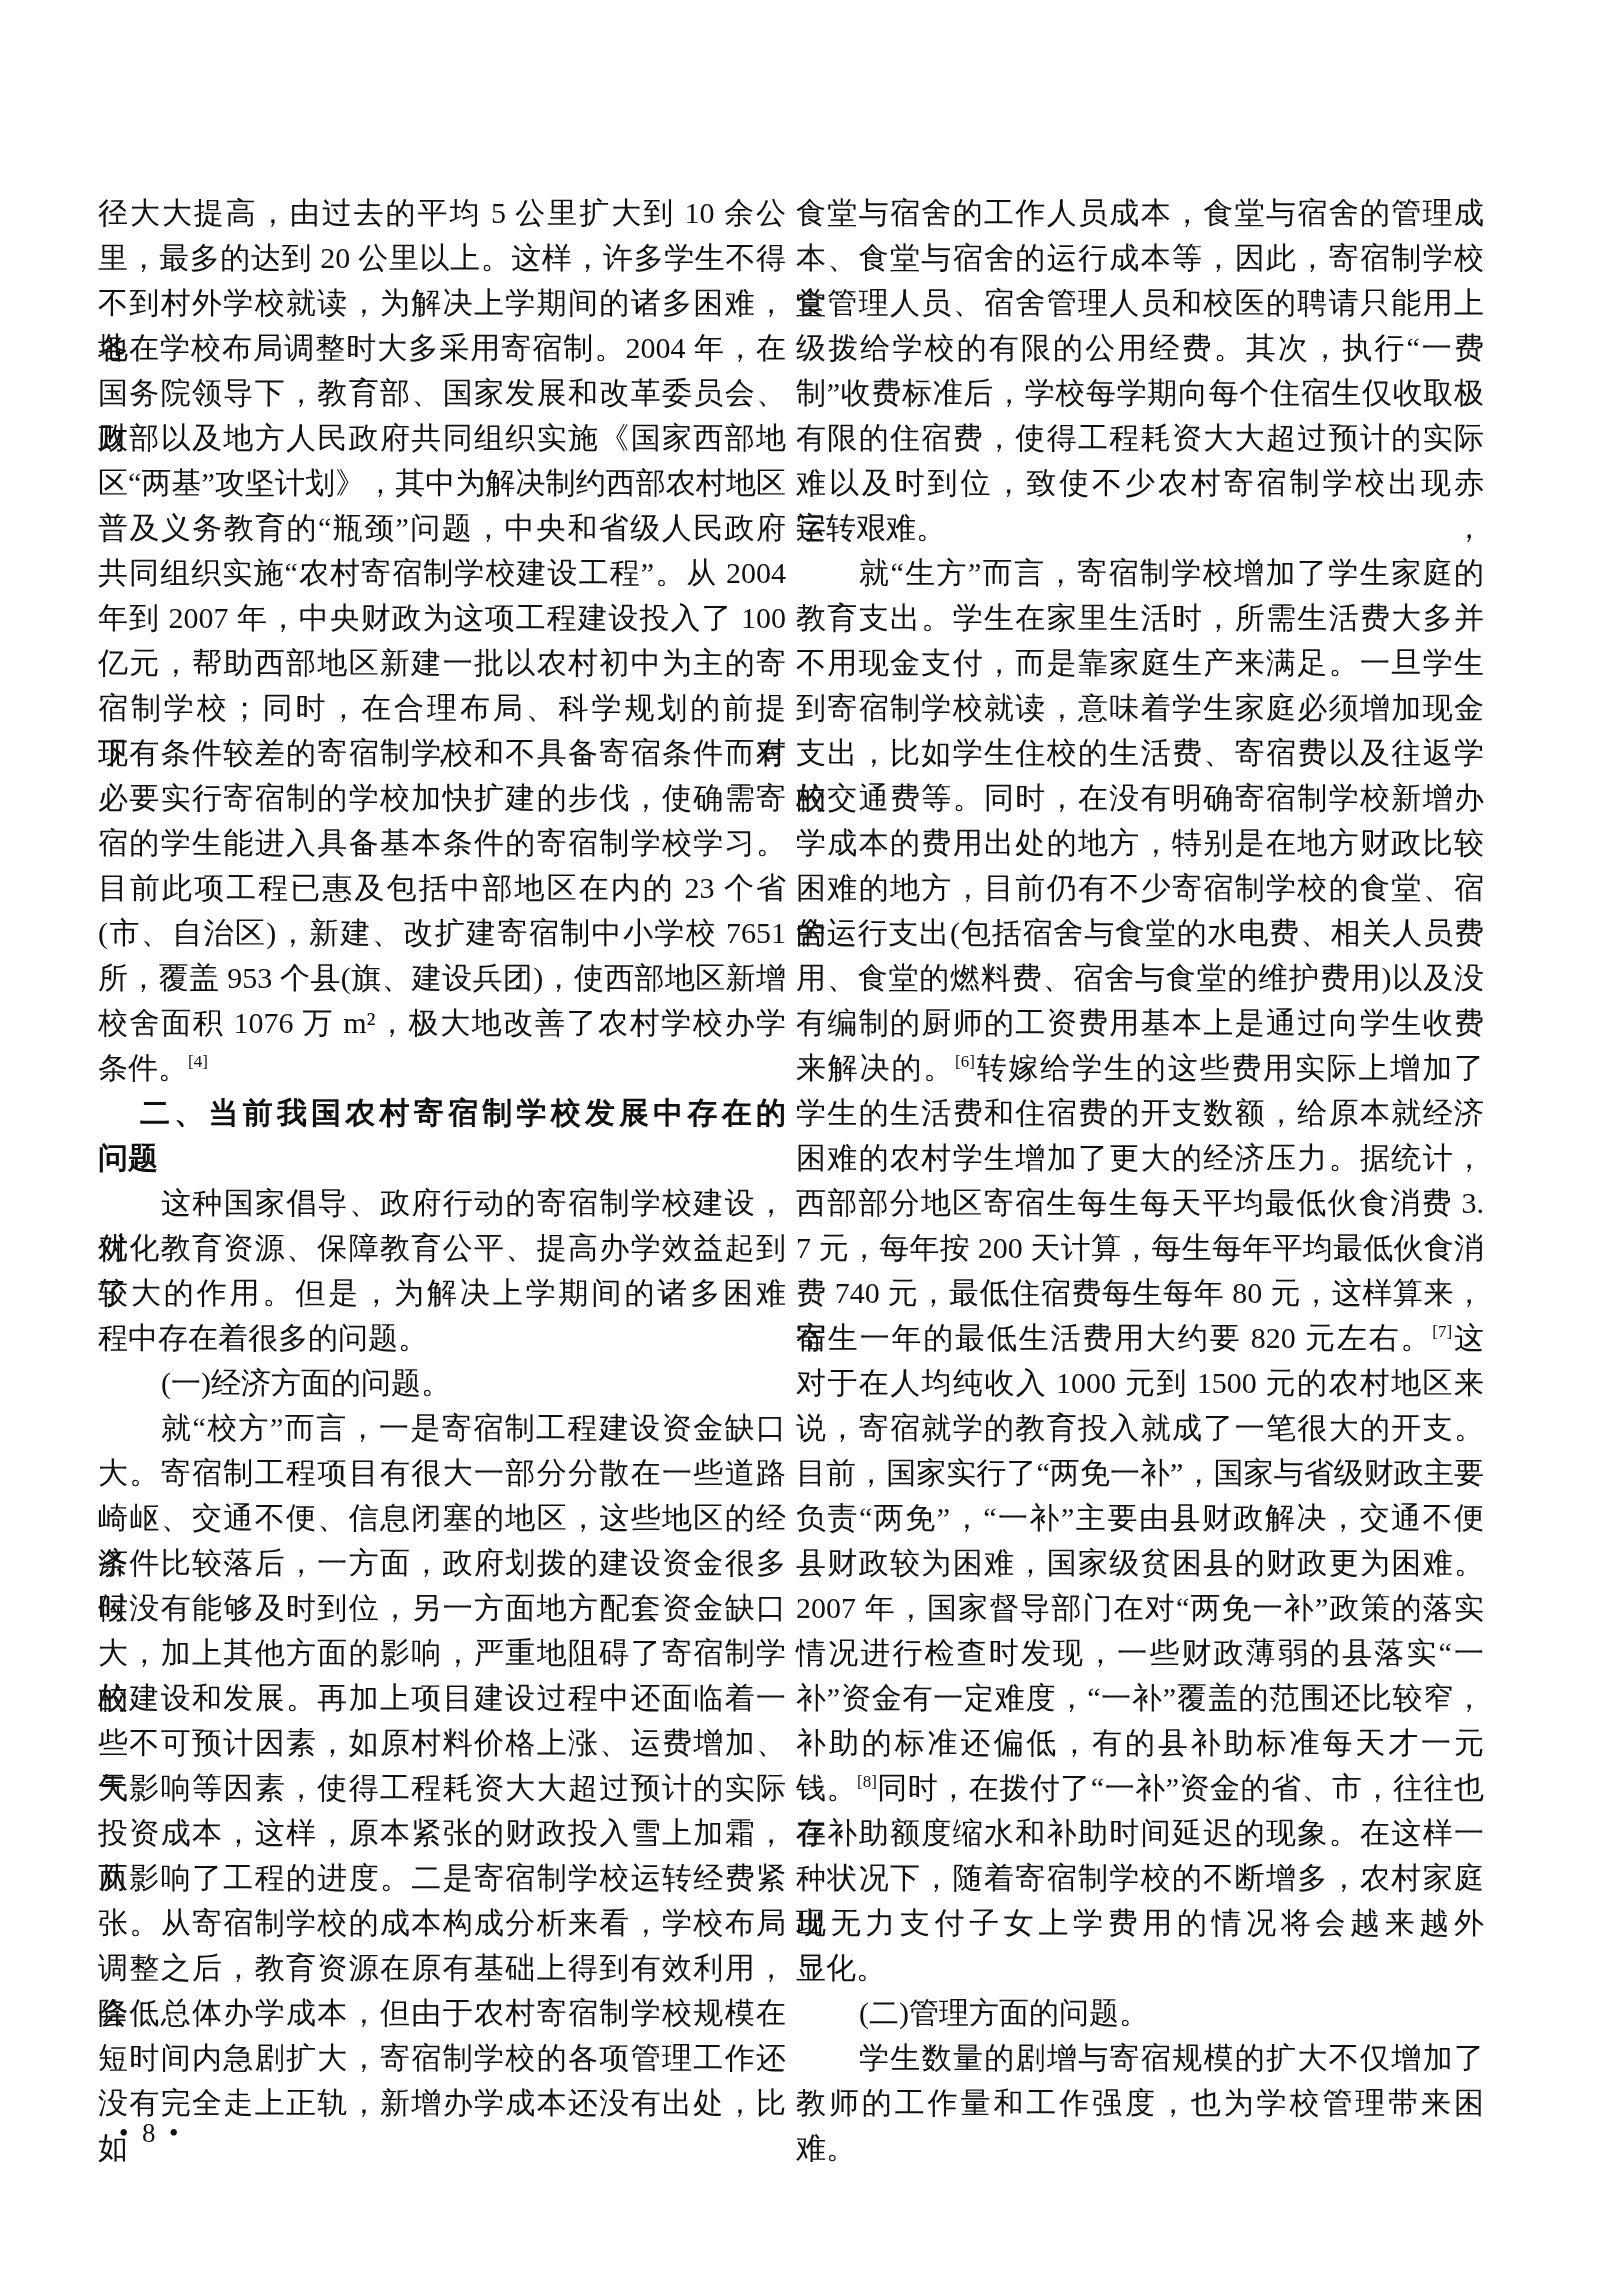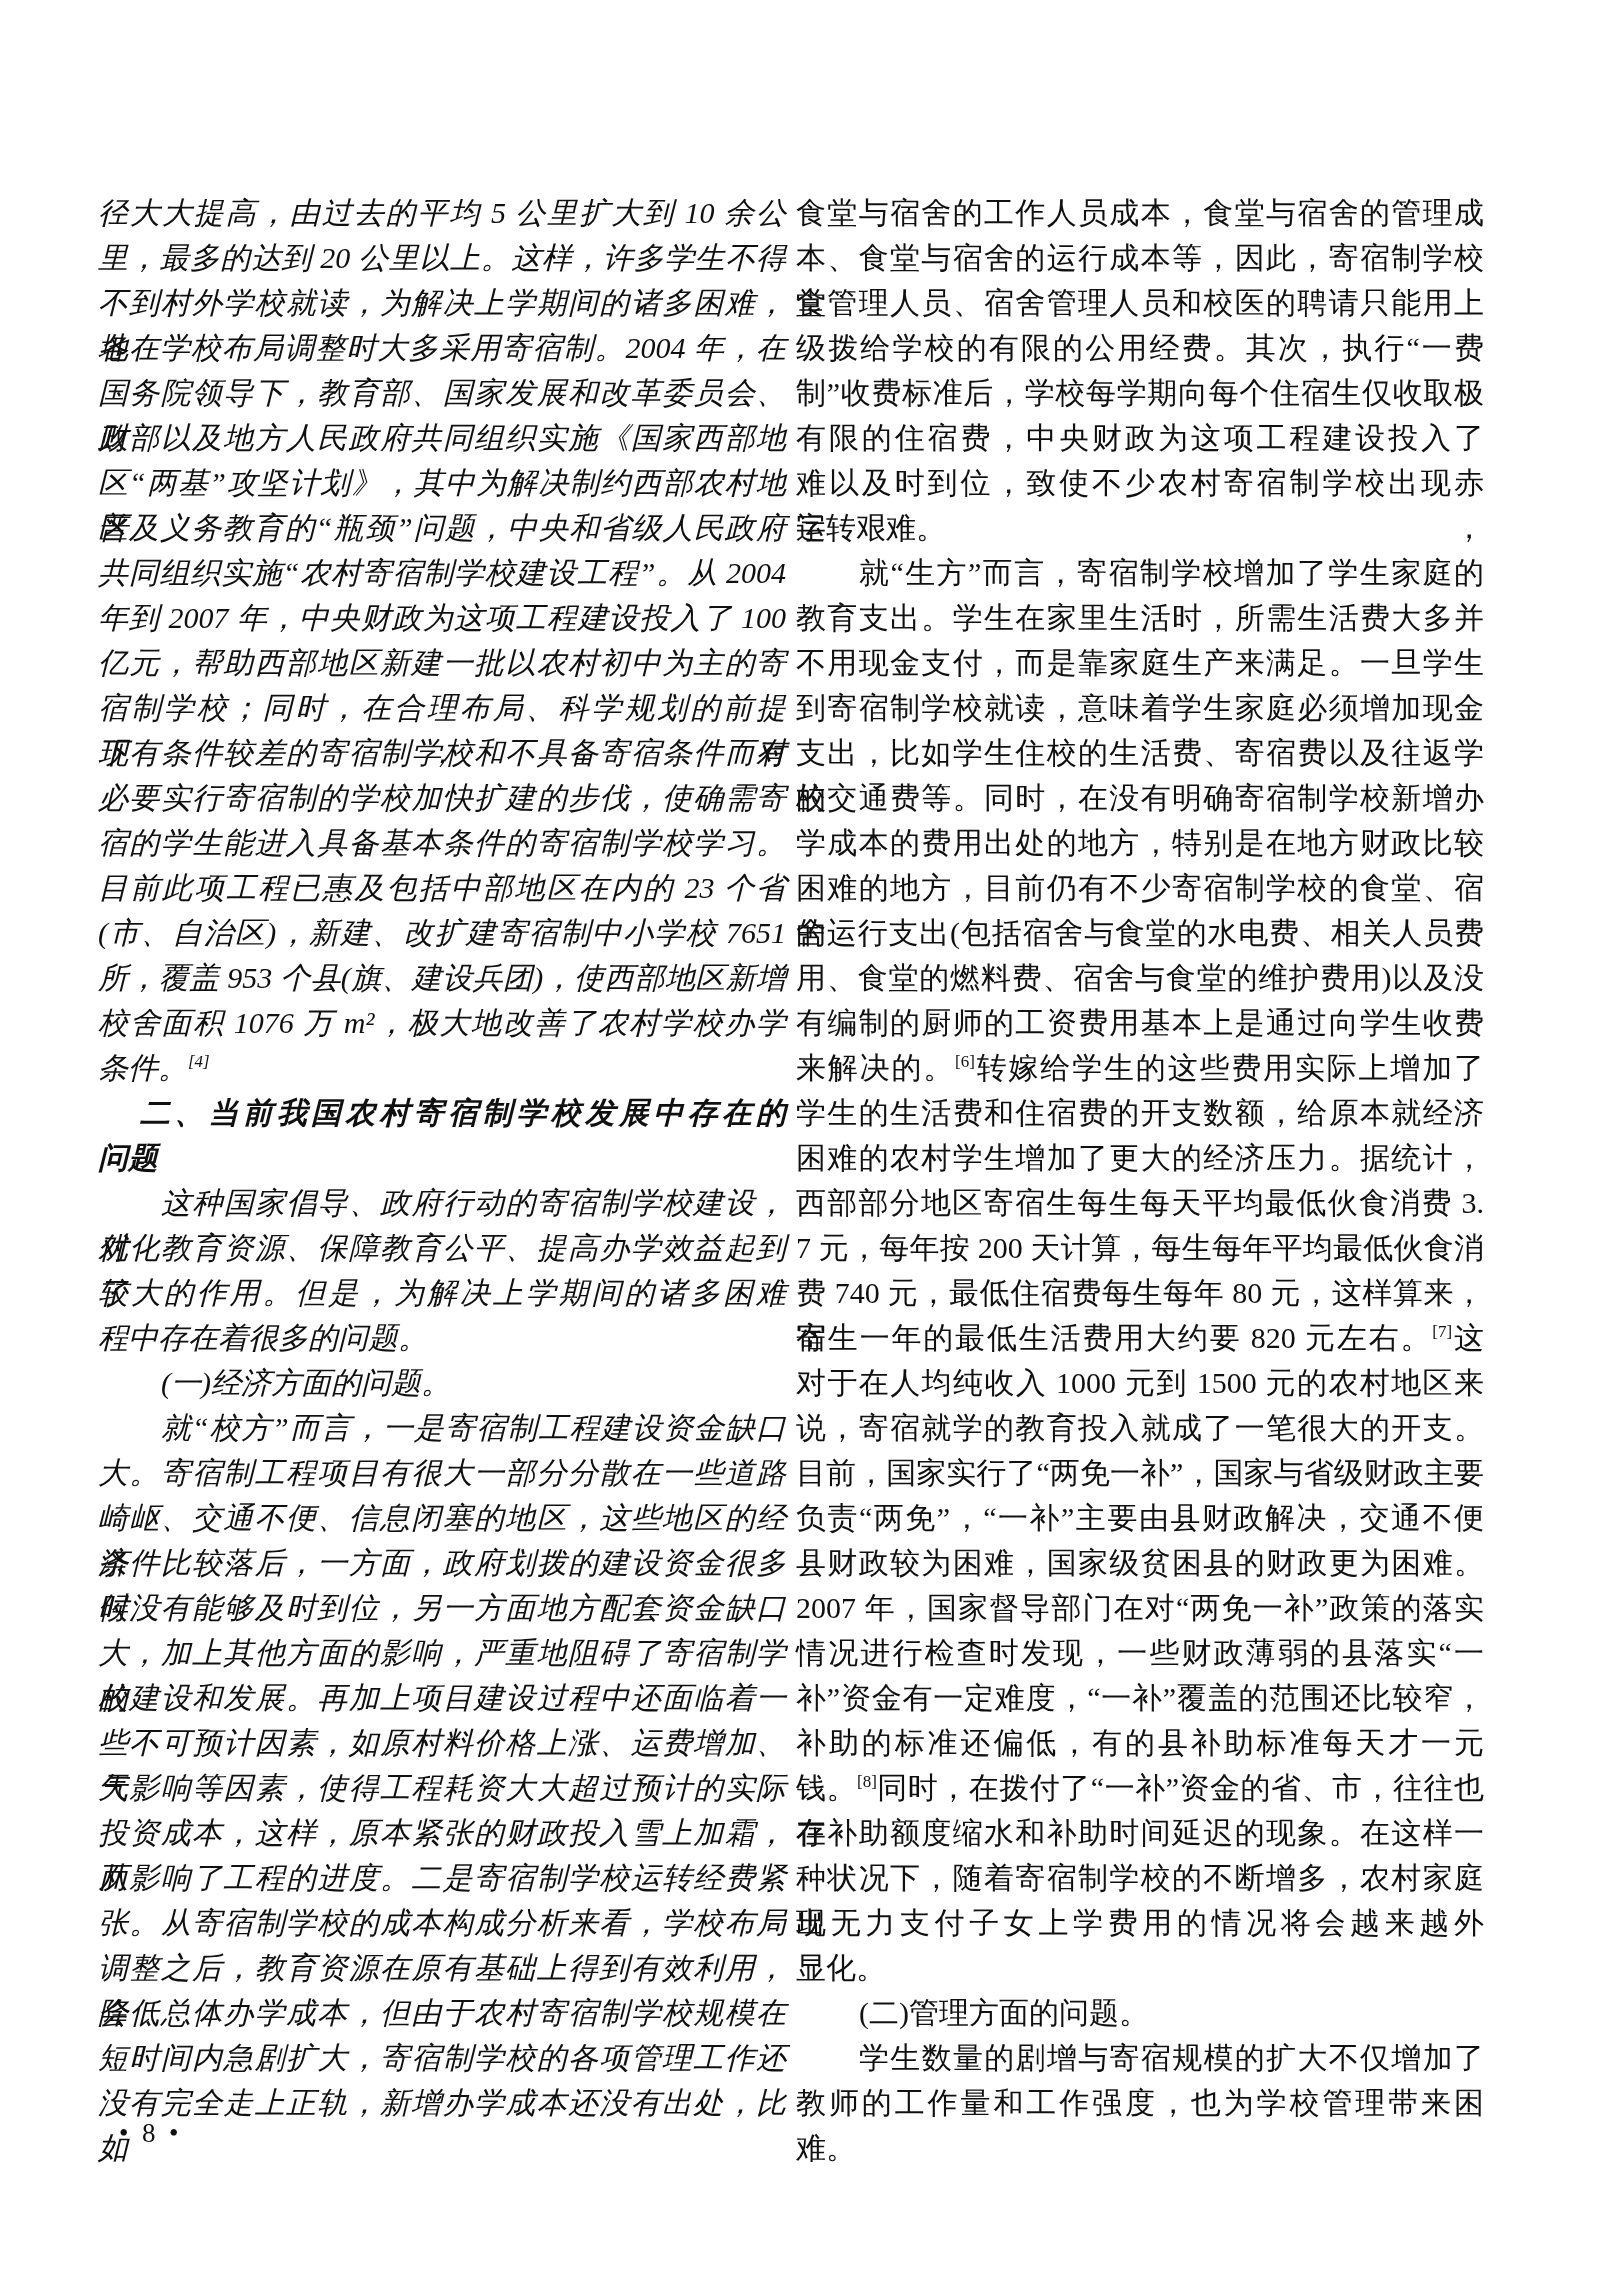--- a/index.html
+++ b/index.html
@@ -17,21 +17,21 @@
   .page {
     position: absolute;
     inset: 0;
     background: #ffffff;
   }
   .column {
     position: absolute;
     top: 190px;
     width: 688px;
   }
-  .column.left  { left: 98px; font-style: italic; }
+  .column.left  { left: 98px; }
   .column.right { left: 796px; }
   .line {
     height: 45px;
     line-height: 45px;
     font-size: 30px;
     text-align: justify;
     text-align-last: justify;
     text-justify: inter-character;
     white-space: normal;
   }
@@ -108,21 +108,21 @@
       <div class="line">短时间内急剧扩大，寄宿制学校的各项管理工作还</div>
       <div class="line">没有完全走上正轨，新增办学成本还没有出处，比如</div>
     </div>
 
   <div class="column right">
       <div class="line">食堂与宿舍的工作人员成本，食堂与宿舍的管理成</div>
       <div class="line">本、食堂与宿舍的运行成本等，因此，寄宿制学校食</div>
       <div class="line">堂管理人员、宿舍管理人员和校医的聘请只能用上</div>
       <div class="line">级拨给学校的有限的公用经费。其次，执行“一费</div>
       <div class="line">制”收费标准后，学校每学期向每个住宿生仅收取极</div>
-      <div class="line">有限的住宿费，中央财政为这项工程建设投入了</div>
+      <div class="line">有限的住宿费，使得工程耗资大大超过预计的实际</div>
       <div class="line">难以及时到位，致使不少农村寄宿制学校出现赤字，</div>
       <div class="line para-end">运转艰难。</div>
       <div class="line indent">就“生方”而言，寄宿制学校增加了学生家庭的</div>
       <div class="line">教育支出。学生在家里生活时，所需生活费大多并</div>
       <div class="line">不用现金支付，而是靠家庭生产来满足。一旦学生</div>
       <div class="line">到寄宿制学校就读，意味着学生家庭必须增加现金</div>
       <div class="line">支出，比如学生住校的生活费、寄宿费以及往返学校</div>
       <div class="line">的交通费等。同时，在没有明确寄宿制学校新增办</div>
       <div class="line">学成本的费用出处的地方，特别是在地方财政比较</div>
       <div class="line">困难的地方，目前仍有不少寄宿制学校的食堂、宿舍</div>

